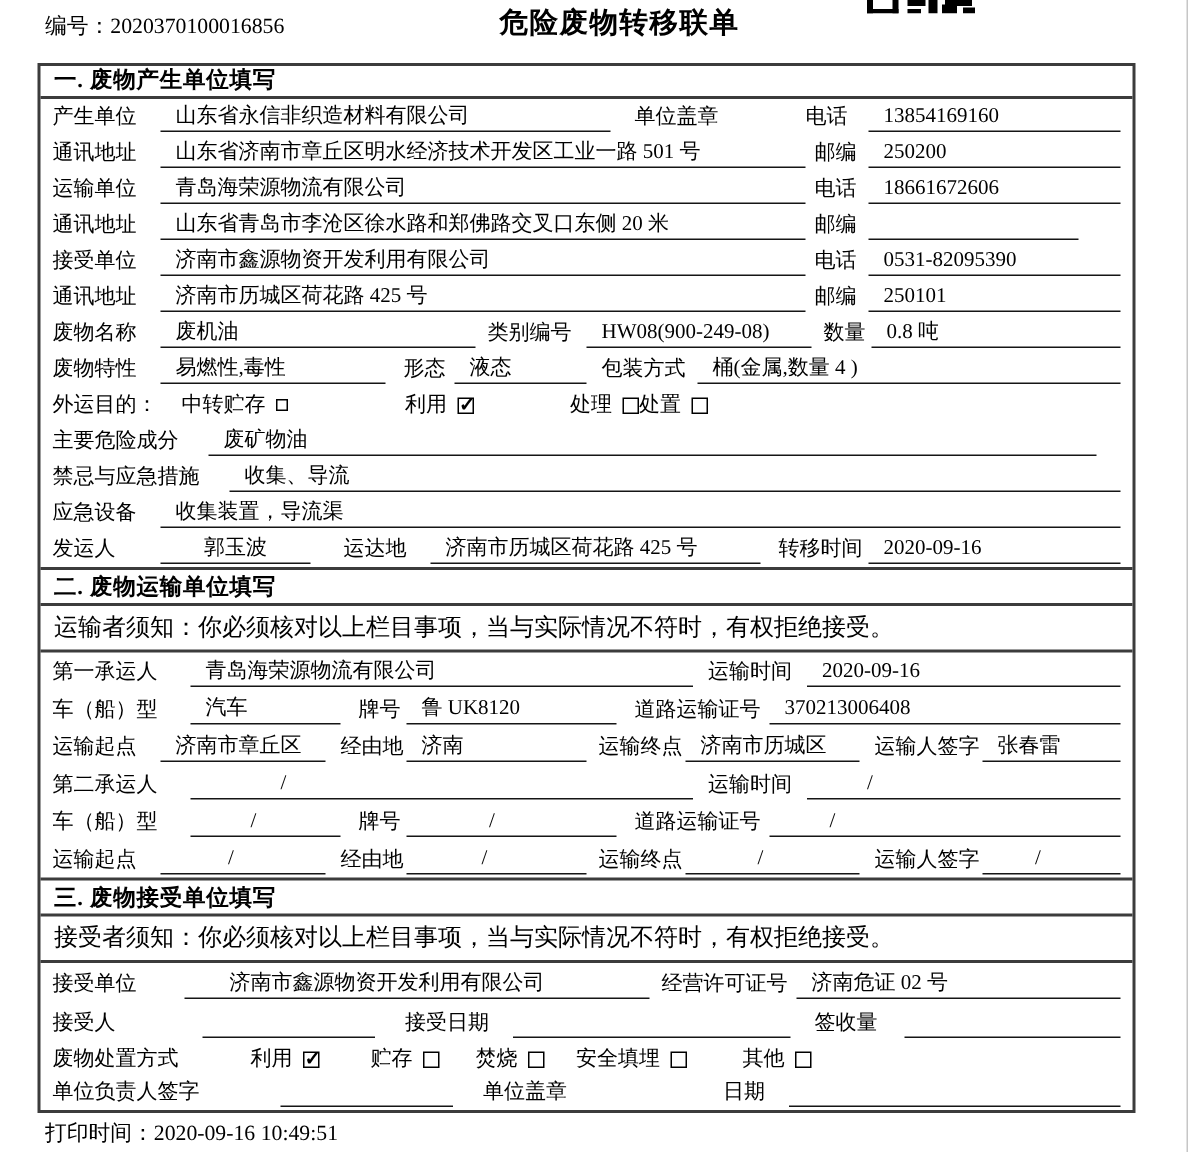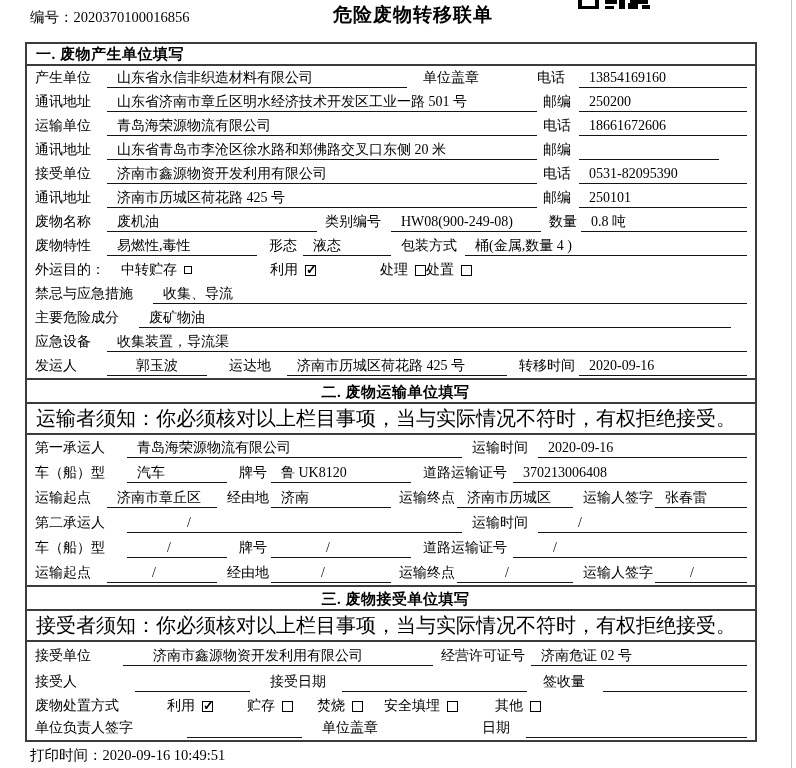--- a/index.html
+++ b/index.html
@@ -14,22 +14,22 @@
   .hdr-title { position:absolute; left:333px; top:2px; font-size:19px; font-weight:bold; letter-spacing:1px; white-space:nowrap; }
   .qr { position:absolute; left:578px; top:0; }
   .formtable {
     position:absolute; left:25px; top:42px; width:732px; height:700px;
     border:2px solid #3c3c3c; background:#fff;
   }
   .sech {
     height:22px; line-height:21px; font-weight:bold; font-size:15px;
     padding-left:9px; border-bottom:2px solid #3c3c3c; letter-spacing:0.5px;
   }
-  .sech.mid { border-top:2px solid #3c3c3c; height:26px; line-height:24px;text-align:center; }
-  .notice { height:31px; line-height:29px; border-bottom:2px solid #3c3c3c; padding-left:9px; font-size:20px; white-space:nowrap; }
+  .sech.mid { border-top:2px solid #3c3c3c; height:26px; line-height:24px; }
+  .notice { height:31px; line-height:29px; border-bottom:2px solid #3c3c3c; padding-left:9px; font-size:16px; white-space:nowrap; }
   .row { display:flex; align-items:center; padding:0 8px; height:24px; font-size:14px; }
   .row.h25 { height:25px; }  .row.h27 { height:27px; }  .row.h20 { height:20px; }
   .lab { flex:none; white-space:nowrap; }
   .u { flex:none; border-bottom:1px solid #151515; padding:0 4px 1px 10px; white-space:nowrap; overflow:hidden; height:20px; line-height:19px; }
   .uf { flex:1 1 auto; }
   .ctr { text-align:center; padding-left:4px; }
   .cbw { display:inline-flex; align-items:center; white-space:nowrap; flex:none; }
   .cb { width:11px; height:11px; border:1px solid #000; display:inline-block; margin-left:7px; position:relative; flex:none; }
   .cb.sm { width:8px; height:8px; }
   .cb.ck::after { content:"\2713"; position:absolute; left:0px; top:-4px; font-size:13px; font-weight:bold; }
@@ -135,27 +135,27 @@
           <span>处理</span>
           <span class="cb"></span>
         </span>
       <span class="cbw" style="">
           <span>处置</span>
           <span class="cb"></span>
         </span>
     </div>
 
     <div class="row">
+      <span class="lab" style="width:104px">主要危险成分</span>
+      <span class="u uf" style="margin-right:16px">废矿物油</span>
+    </div>
+
+    <div class="row">
       <span class="lab" style="width:118px">禁忌与应急措施</span>
       <span class="u uf">收集、导流</span>
-    </div>
-
-    <div class="row">
-      <span class="lab" style="width:104px">主要危险成分</span>
-      <span class="u uf" style="margin-right:16px">废矿物油</span>
     </div>
 
     <div class="row">
       <span class="lab" style="width:72px">应急设备</span>
       <span class="u uf">收集装置，导流渠</span>
     </div>
 
     <div class="row">
       <span class="lab" style="width:72px">发运人</span>
       <span class="u ctr" style="width:100px">郭玉波</span>

